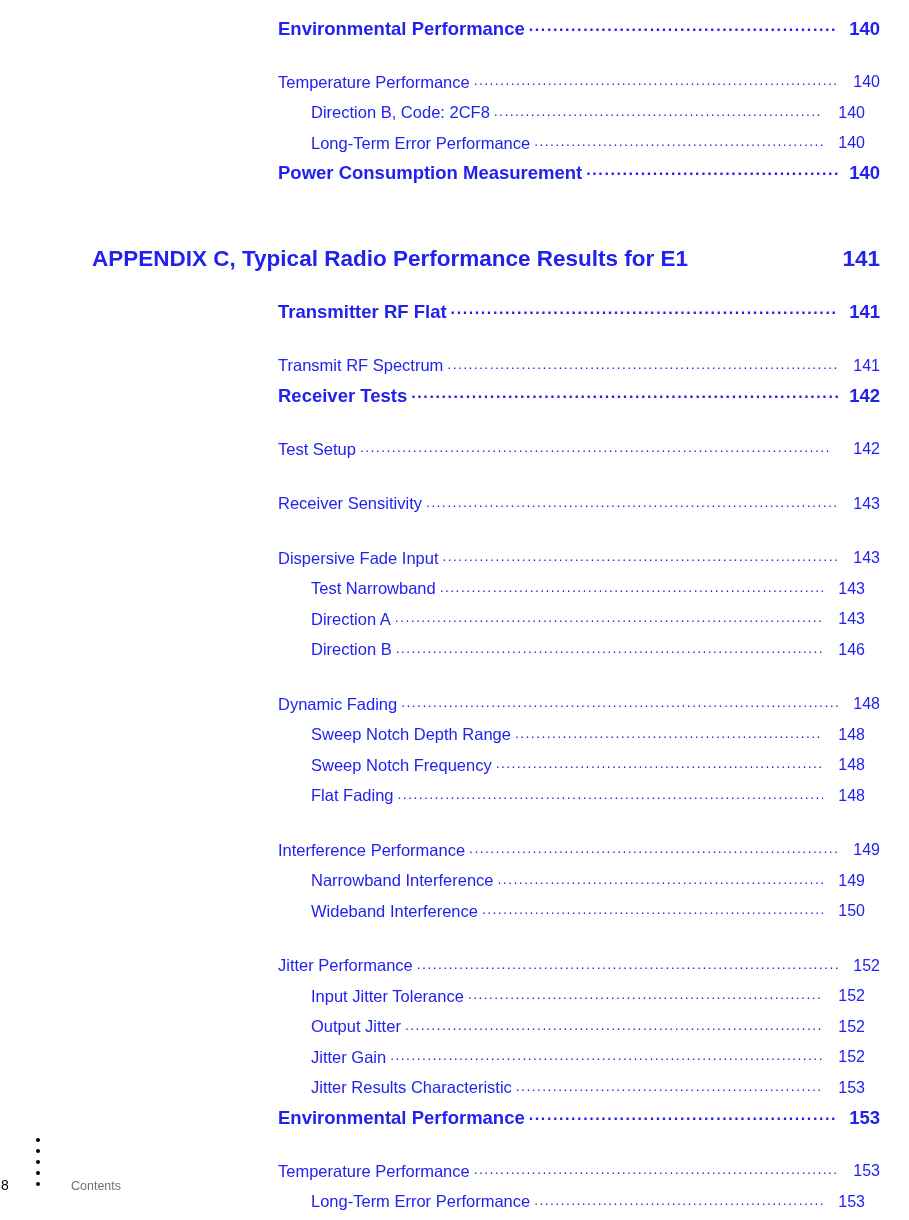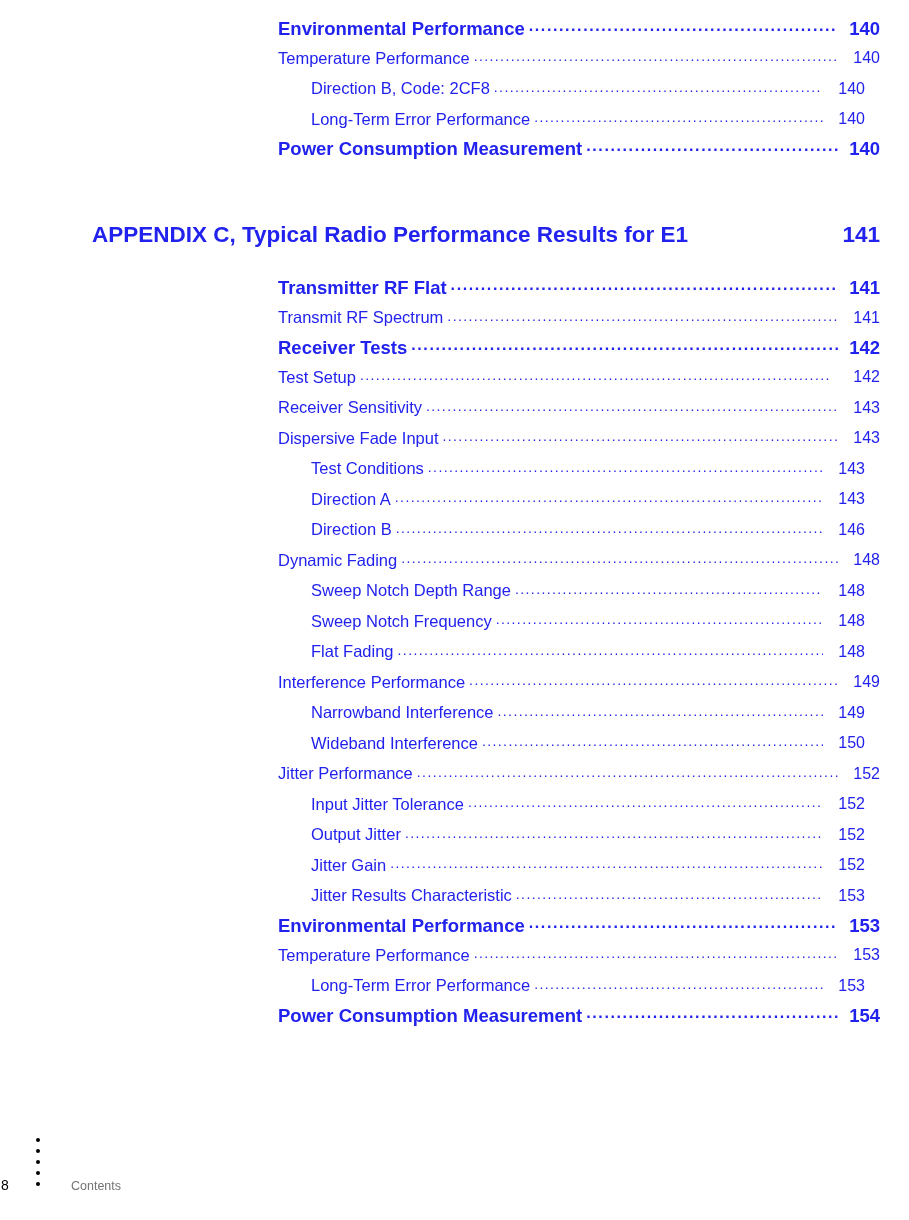--- a/index.html
+++ b/index.html
@@ -63,20 +63,21 @@
   }
   .lvl1 .page-num { min-width: 38px; font-size: 18.5px; font-weight: bold; }
   .lvl1 .leader { letter-spacing: 1.6px; font-weight: bold; font-size: 16px; top: -3px; }
 
   
   .lvl2 {
     margin-left: 278px;
     margin-right: 29px;
     font-size: 16.5px;
     height: 30.5px;
+    margin-top: 24px;
   }
   .lvl2 .page-num { min-width: 38px; font-size: 16px; }
   .lvl2 .leader { letter-spacing: 1.4px; font-size: 14px; top: -2px; }
 
   
   .lvl3 {
     margin-left: 311px;
     margin-right: 44px;
     font-size: 16.5px;
     height: 30.5px;
@@ -210,21 +211,21 @@
           <span class="label">Receiver Sensitivity</span>
           <span class="leader">.........................................................................................</span>
           <span class="page-num">143</span>
         </div>
         <div class="row lvl2">
           <span class="label">Dispersive Fade Input</span>
           <span class="leader">.........................................................................................</span>
           <span class="page-num">143</span>
         </div>
         <div class="row lvl3">
-          <span class="label">Test Conditions</span>
+          <span class="label">Test Narrowband</span>
           <span class="leader">.........................................................................................</span>
           <span class="page-num">143</span>
         </div>
         <div class="row lvl3">
           <span class="label">Direction A</span>
           <span class="leader">.........................................................................................</span>
           <span class="page-num">143</span>
         </div>
         <div class="row lvl3">
           <span class="label">Direction B</span>

